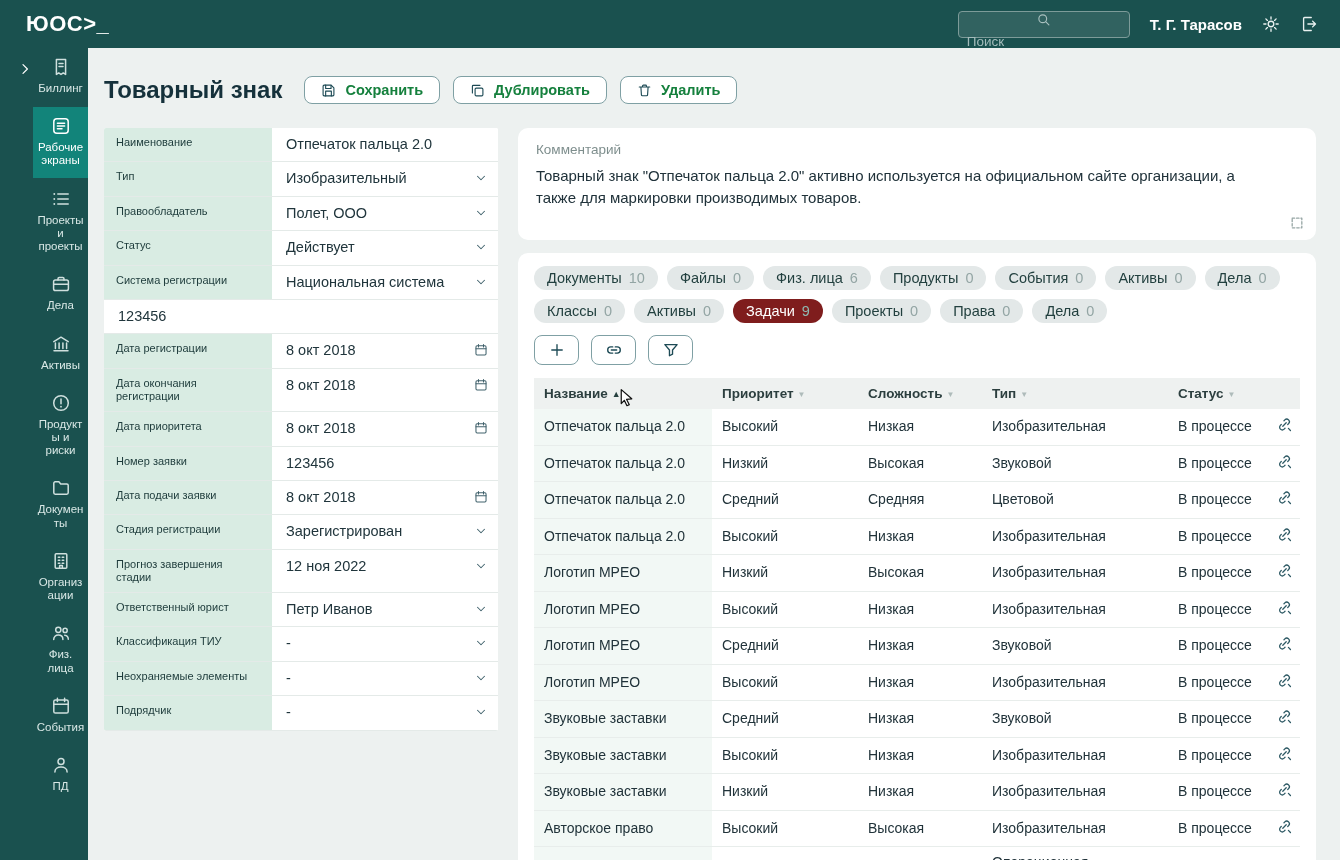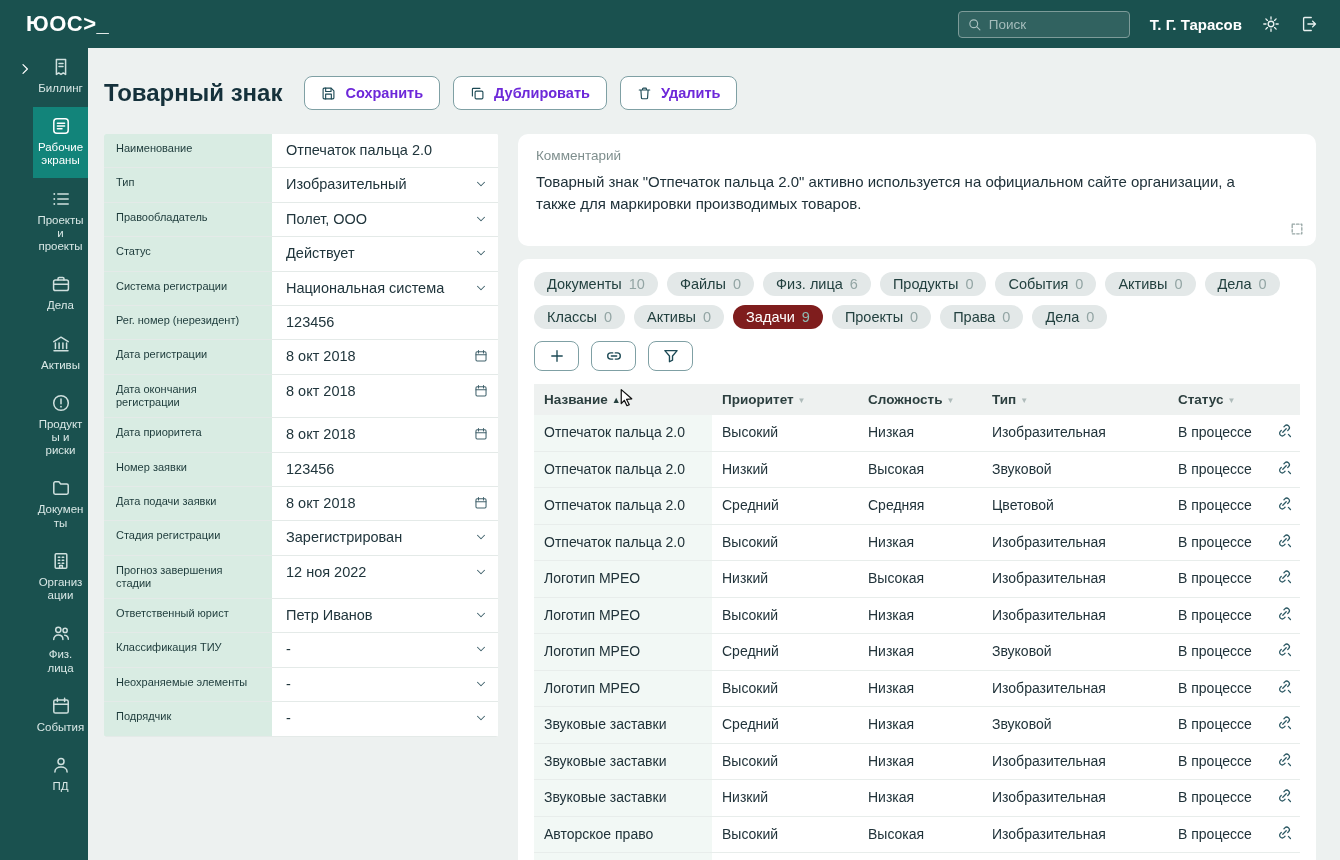--- a/index.html
+++ b/index.html
@@ -12,21 +12,21 @@
   .s16{width:16px;height:16px}.s17{width:17px;height:17px}.s18{width:18px;height:18px}
   .s20{width:20px;height:20px}
 
   
   .topbar{position:absolute;top:0;left:0;right:0;height:48px;background:#1a514f;
           display:flex;align-items:center;padding:0 22px 0 26px;z-index:10;}
   .logo{color:#fff;font-size:22px;font-weight:bold;letter-spacing:.5px;text-align:center;}
   .topbar-right{margin-left:auto;display:flex;align-items:center;gap:20px;}
   .search-box{width:172px;height:27px;background:rgba(255,255,255,.10);
               border:1px solid #7d9b99;border-radius:4px;display:flex;align-items:center;
-              padding:0 8px;gap:7px;color:#a9c0bf;}
+              padding:0 8px;gap:7px;color:#a9c0bf;flex-direction:column;}
   .search-box input{background:transparent;border:none;outline:none;color:#d6e5e4;
               font-size:13.5px;width:100%;font-family:inherit;}
   .search-box input::placeholder{color:#a4bcbb;}
   .user-name{color:#fff;font-weight:bold;font-size:15px;}
   .topbar-icon{color:#e9f1f0;cursor:pointer;}
 
   
   .sidebar{position:absolute;top:48px;left:0;bottom:0;width:88px;background:#1a514f;
            color:#d9e8e6;display:flex;flex-direction:row;}
   .sb-expander{padding:13px 0 9px 17px;color:#fff;cursor:pointer;}
@@ -35,23 +35,23 @@
            text-align:center;cursor:pointer;color:#d9e8e6;word-break:break-word;}
   .sb-item .icon{color:#cfe0de;}
   .sb-item.active{background:#12847a;color:#fff;}
   .sb-item.active .icon{color:#fff;}
 
   
   .main{position:absolute;left:88px;top:48px;right:0;bottom:0;padding:28px 30px 16px 16px;overflow:hidden;}
   .page-header{display:flex;align-items:center;margin-bottom:24px;}
   .page-title{font-size:24px;font-weight:bold;color:#15313b;margin-right:22px;}
   .header-actions{display:flex;gap:13px;}
-  .btn{height:34px;background:#fff;border:1px solid #7fa0a4;border-radius:8px;
+  .btn{height:28px;background:#fff;border:1px solid #7fa0a4;border-radius:8px;
        display:inline-flex;align-items:center;gap:9px;padding:0 16px;font-size:14.5px;
-       font-weight:bold;color:#6d28d9;cursor:pointer;font-family:inherit;}
+       font-weight:bold;color:#15803d;cursor:pointer;font-family:inherit;}
   .btn .icon{color:#1d4a55;}
 
   .content-cols{display:flex;gap:20px;align-items:flex-start;}
 
   
   .form-panel{width:394px;flex:none;background:#fff;border-radius:2px;overflow:hidden;}
   .form-row{display:flex;border-bottom:1px solid #e4eae8;}
   .form-label{width:168px;flex:none;background:#d9ece3;padding:8px 18px 8px 12px;
               font-size:11px;color:#1c3a3a;line-height:1.2;}
   .form-value{flex:1;padding:8px 10px 8px 14px;font-size:14.5px;color:#20353c;
@@ -317,21 +317,20 @@
           <div class="form-value">
             <span class="val">Национальная система</span>
             <span class="icon s14 suffix">
               <svg viewBox="0 0 20 20" fill="none" stroke="currentColor" stroke-width="1.5" stroke-linecap="round" stroke-linejoin="round">
                 <path d="M5 7.5l5 5 5-5"></path>
               </svg>
             </span>
           </div>
         </div>
         <div class="form-row">
-          <div class="form-label">Рег. номер (нерезидент)</div>
           <div class="form-value">
             <span class="val">123456</span>
           </div>
         </div>
         <div class="form-row">
           <div class="form-label">Дата регистрации</div>
           <div class="form-value">
             <span class="val">8 окт 2018</span>
             <span class="icon s14 suffix">
               <svg viewBox="0 0 20 20" fill="none" stroke="currentColor" stroke-width="1.5" stroke-linecap="round" stroke-linejoin="round">

